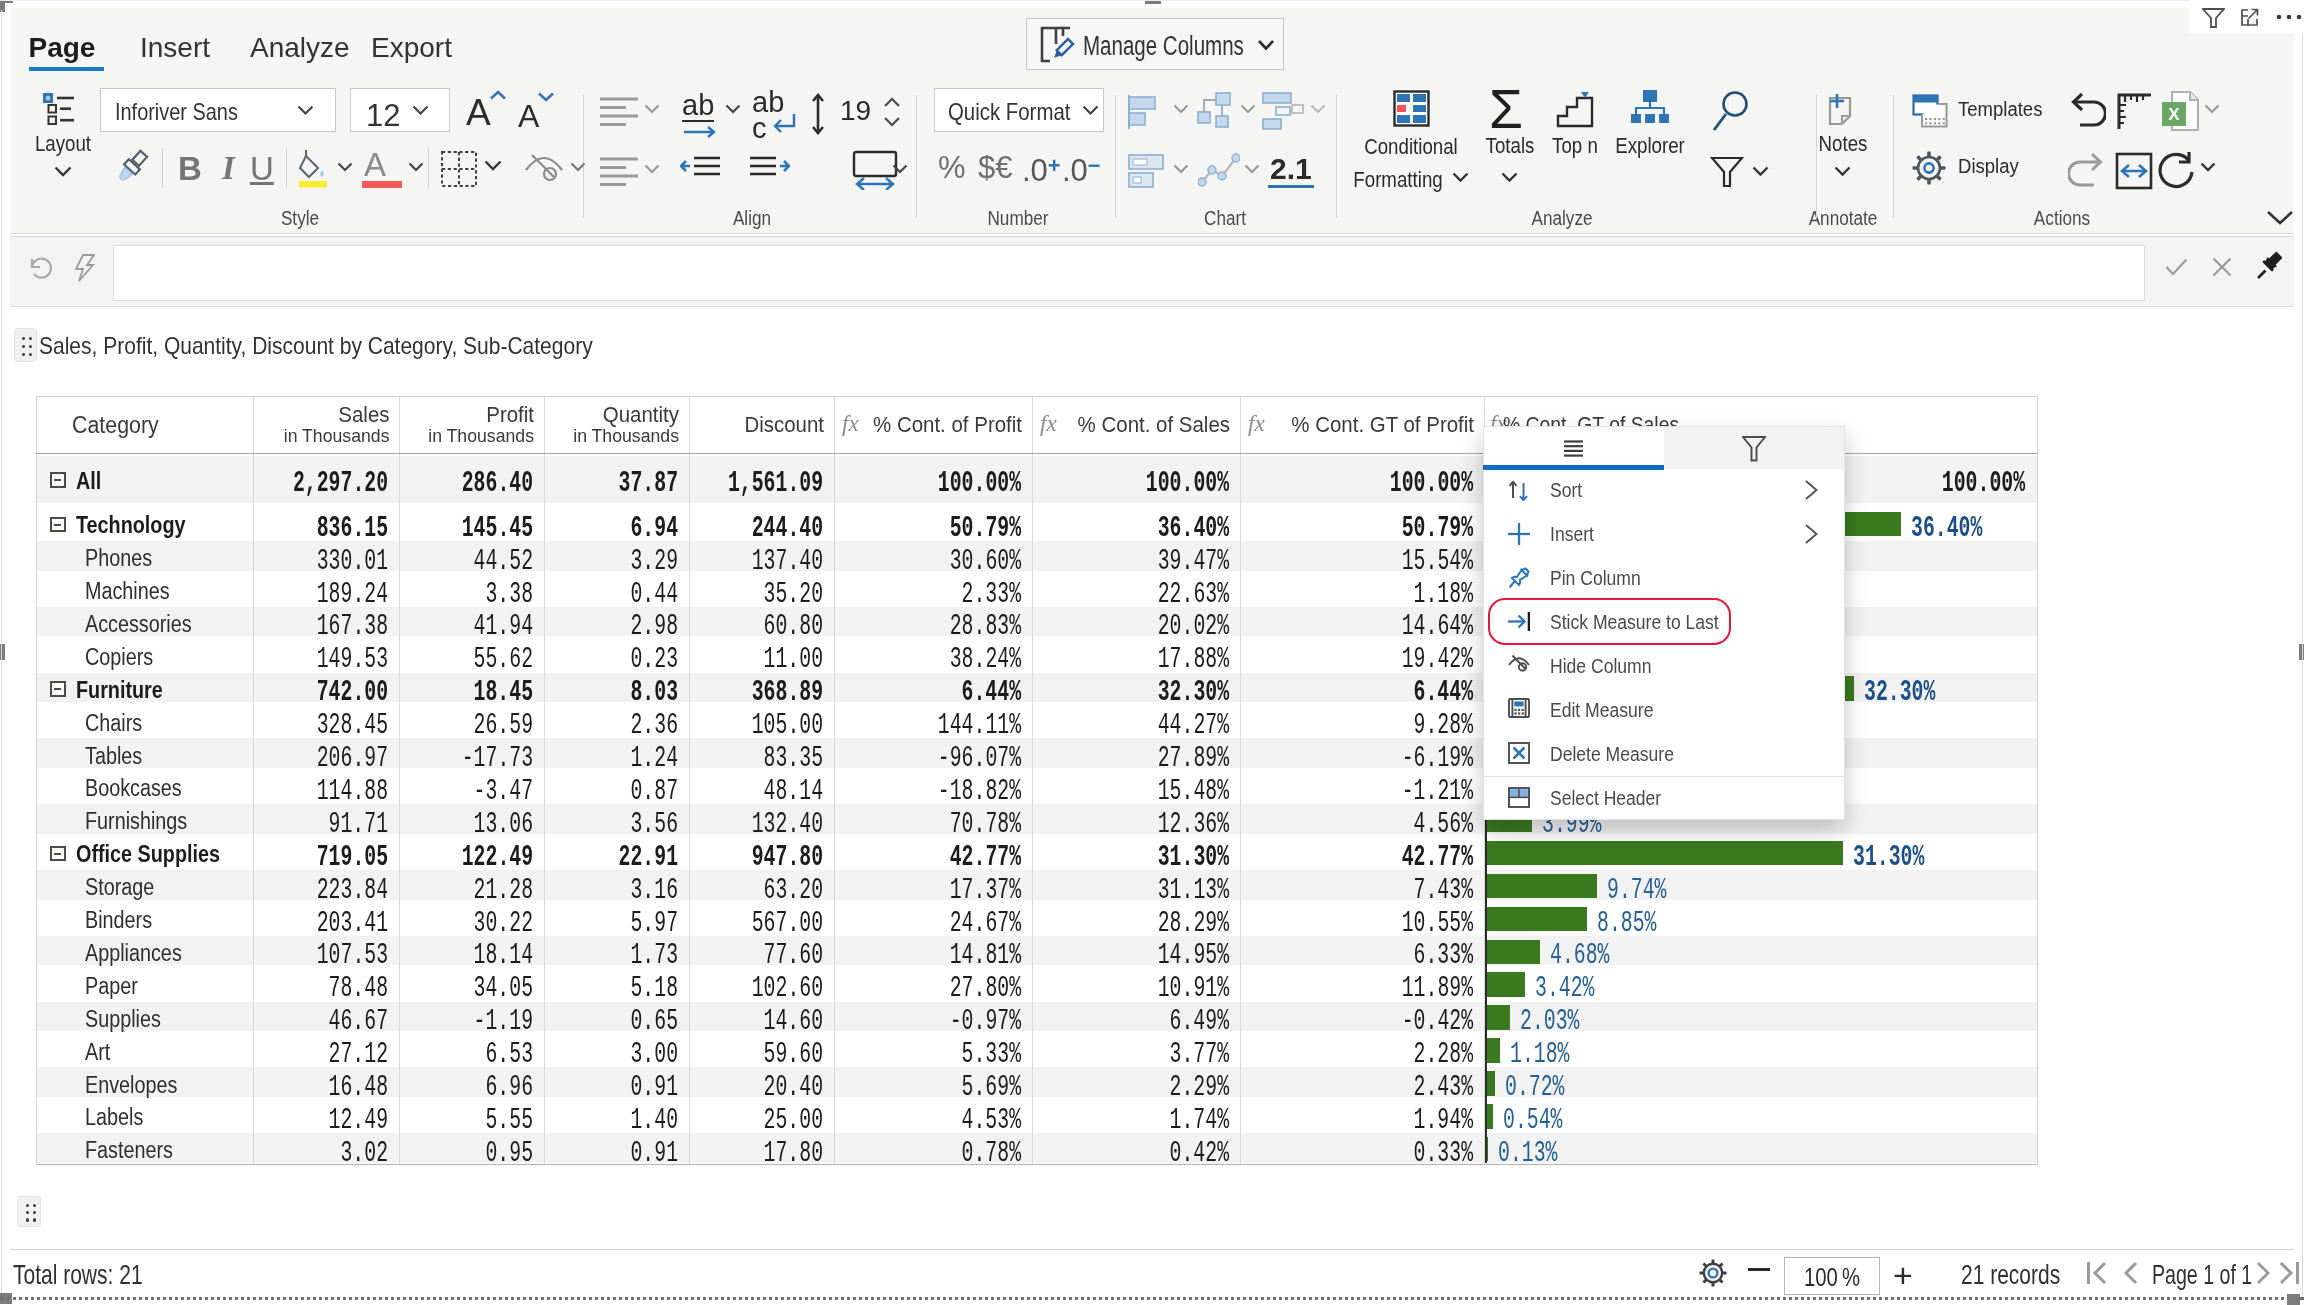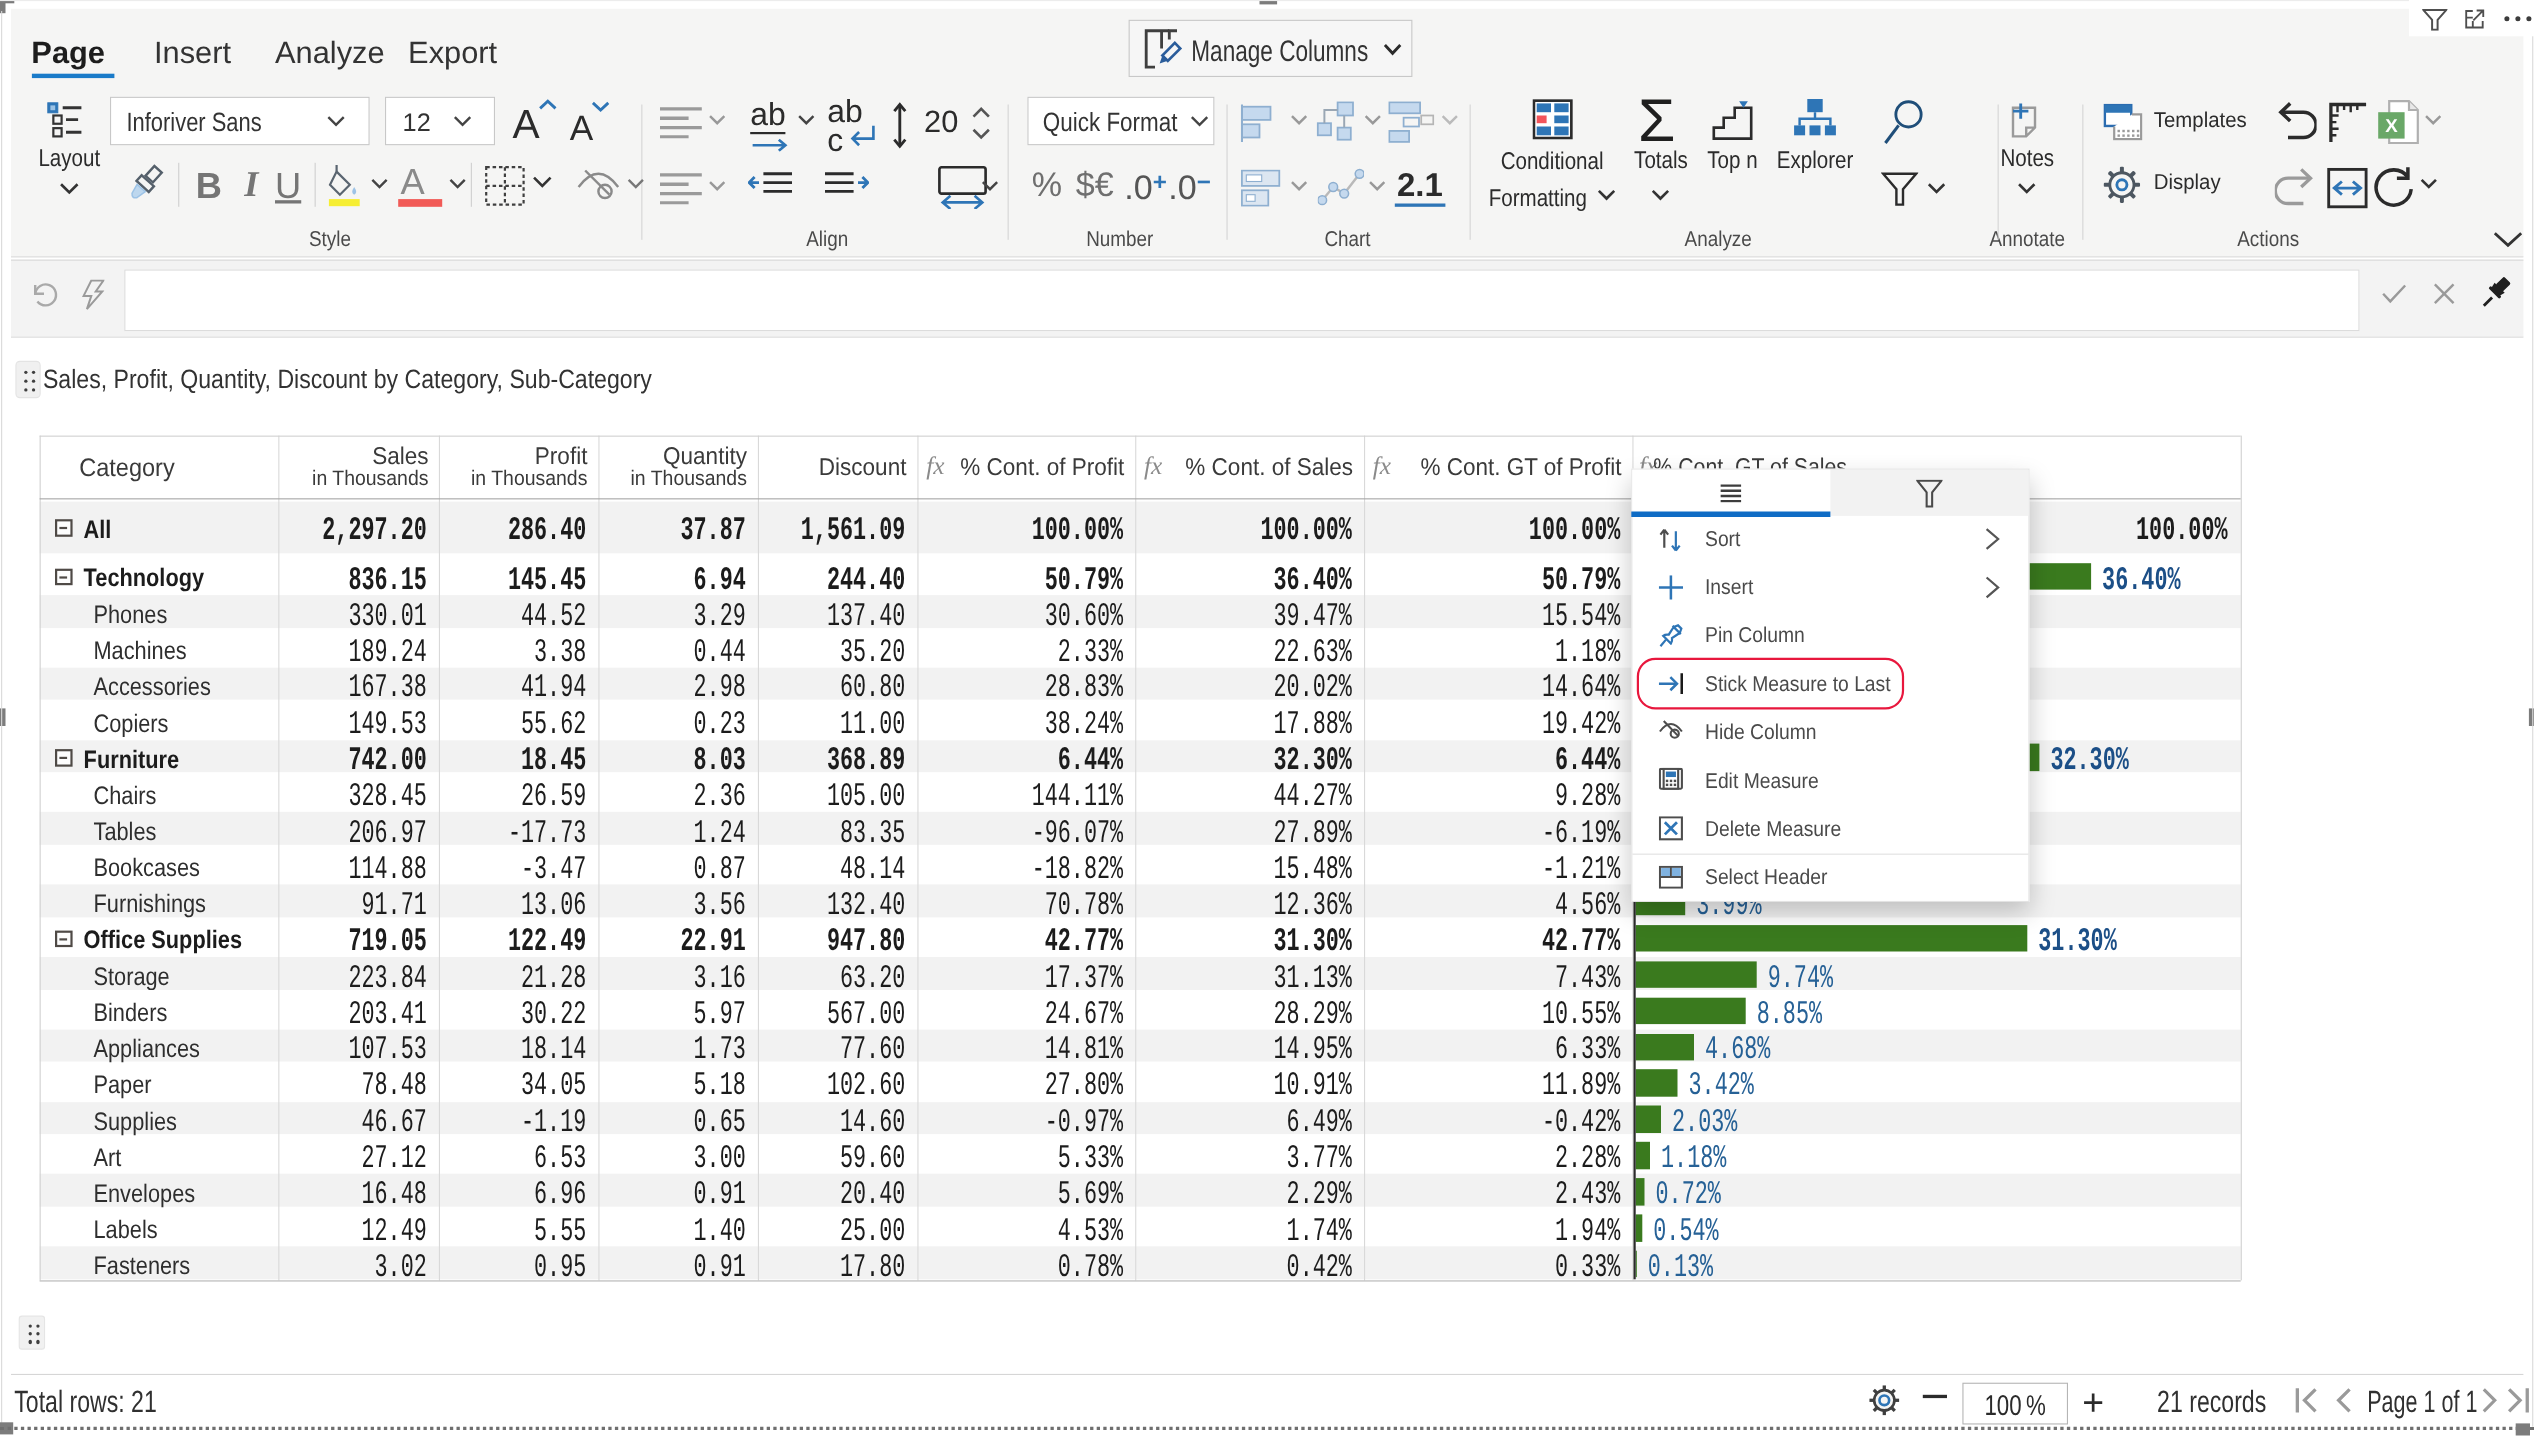--- a/index.html
+++ b/index.html
@@ -63,21 +63,21 @@
 <div class="abs rlbl" style="left:8px;width:110px;top:131px;text-align:center">Layout</div>
 <svg class="abs" style="left:54px;top:166px" width="18" height="11" viewBox="0 0 18 11">
     <path d="M1.5 1.5 L9 9 L16.5 1.5" fill="none" stroke="#333" stroke-width="2.4"></path>
   </svg>
 <div class="abs wbox" style="left:100px;top:88px;width:236px;height:44px"></div>
 <div class="abs" style="left:115px;top:98px;font-size:24px;color:#333;transform:scaleX(.83);transform-origin:0 50%;white-space:nowrap">Inforiver Sans</div>
 <svg class="abs" style="left:297px;top:105px" width="17" height="11" viewBox="0 0 17 11">
     <path d="M1.5 1.5 L8.5 8.5 L15.5 1.5" fill="none" stroke="#444" stroke-width="2.2"></path>
   </svg>
 <div class="abs wbox" style="left:350px;top:88px;width:100px;height:44px"></div>
-<div class="abs" style="left:366px;top:98px;font-size:23px;color:#333">12</div>
+<div class="abs" style="left:366px;top:98px;font-size:31px;color:#333">12</div>
 <svg class="abs" style="left:412px;top:105px" width="17" height="11" viewBox="0 0 17 11">
     <path d="M1.5 1.5 L8.5 8.5 L15.5 1.5" fill="none" stroke="#444" stroke-width="2.2"></path>
   </svg>
 <div class="abs" style="left:466px;top:92px;font-size:37px;color:#2b2b2b">A</div>
 <svg class="abs" style="left:489px;top:90px" width="18" height="10" viewBox="0 0 18 10">
     <path d="M2 8.5 L9 2 L16 8.5" fill="none" stroke="#2e75b6" stroke-width="2.6"></path>
   </svg>
 <div class="abs" style="left:518px;top:98px;font-size:32px;color:#2b2b2b">A</div>
 <svg class="abs" style="left:537px;top:92px" width="18" height="10" viewBox="0 0 18 10">
     <path d="M2 1.5 L9 8 L16 1.5" fill="none" stroke="#2e75b6" stroke-width="2.6"></path>
@@ -152,21 +152,21 @@
 <svg class="abs" style="left:770px;top:114px" width="26" height="24" viewBox="0 0 26 24">
     <path d="M24 0 V12 H6 M11 6 L5 12 L11 18" fill="none" stroke="#2e75b6" stroke-width="2.4"></path>
   </svg>
 <svg class="abs" style="left:810px;top:92px" width="16" height="44" viewBox="0 0 16 44">
     <g stroke="#2b2b2b" stroke-width="2.6" fill="none">
       <line x1="8" y1="4" x2="8" y2="40"></line>
       <path d="M3 9 L8 3 L13 9"></path>
       <path d="M3 35 L8 41 L13 35"></path>
     </g>
   </svg>
-<div class="abs" style="left:840px;top:95px;font-size:28px;color:#2b2b2b">20</div>
+<div class="abs" style="left:840px;top:95px;font-size:28px;color:#2b2b2b">19</div>
 <svg class="abs" style="left:883px;top:96px" width="18" height="12" viewBox="0 0 18 12">
     <path d="M2 10 L9 3 L16 10" fill="none" stroke="#555" stroke-width="2.4"></path>
   </svg>
 <svg class="abs" style="left:883px;top:116px" width="18" height="12" viewBox="0 0 18 12">
     <path d="M2 2 L9 9 L16 2" fill="none" stroke="#555" stroke-width="2.4"></path>
   </svg>
 <svg class="abs" style="left:600px;top:156px" width="40" height="30" viewBox="0 0 40 30">
     <line x1="0" y1="3.0" x2="38" y2="3.0" stroke="#9a9a9a" stroke-width="3"></line>
     <line x1="0" y1="11.5" x2="26" y2="11.5" stroke="#9a9a9a" stroke-width="3"></line>
     <line x1="0" y1="20.0" x2="38" y2="20.0" stroke="#9a9a9a" stroke-width="3"></line>

